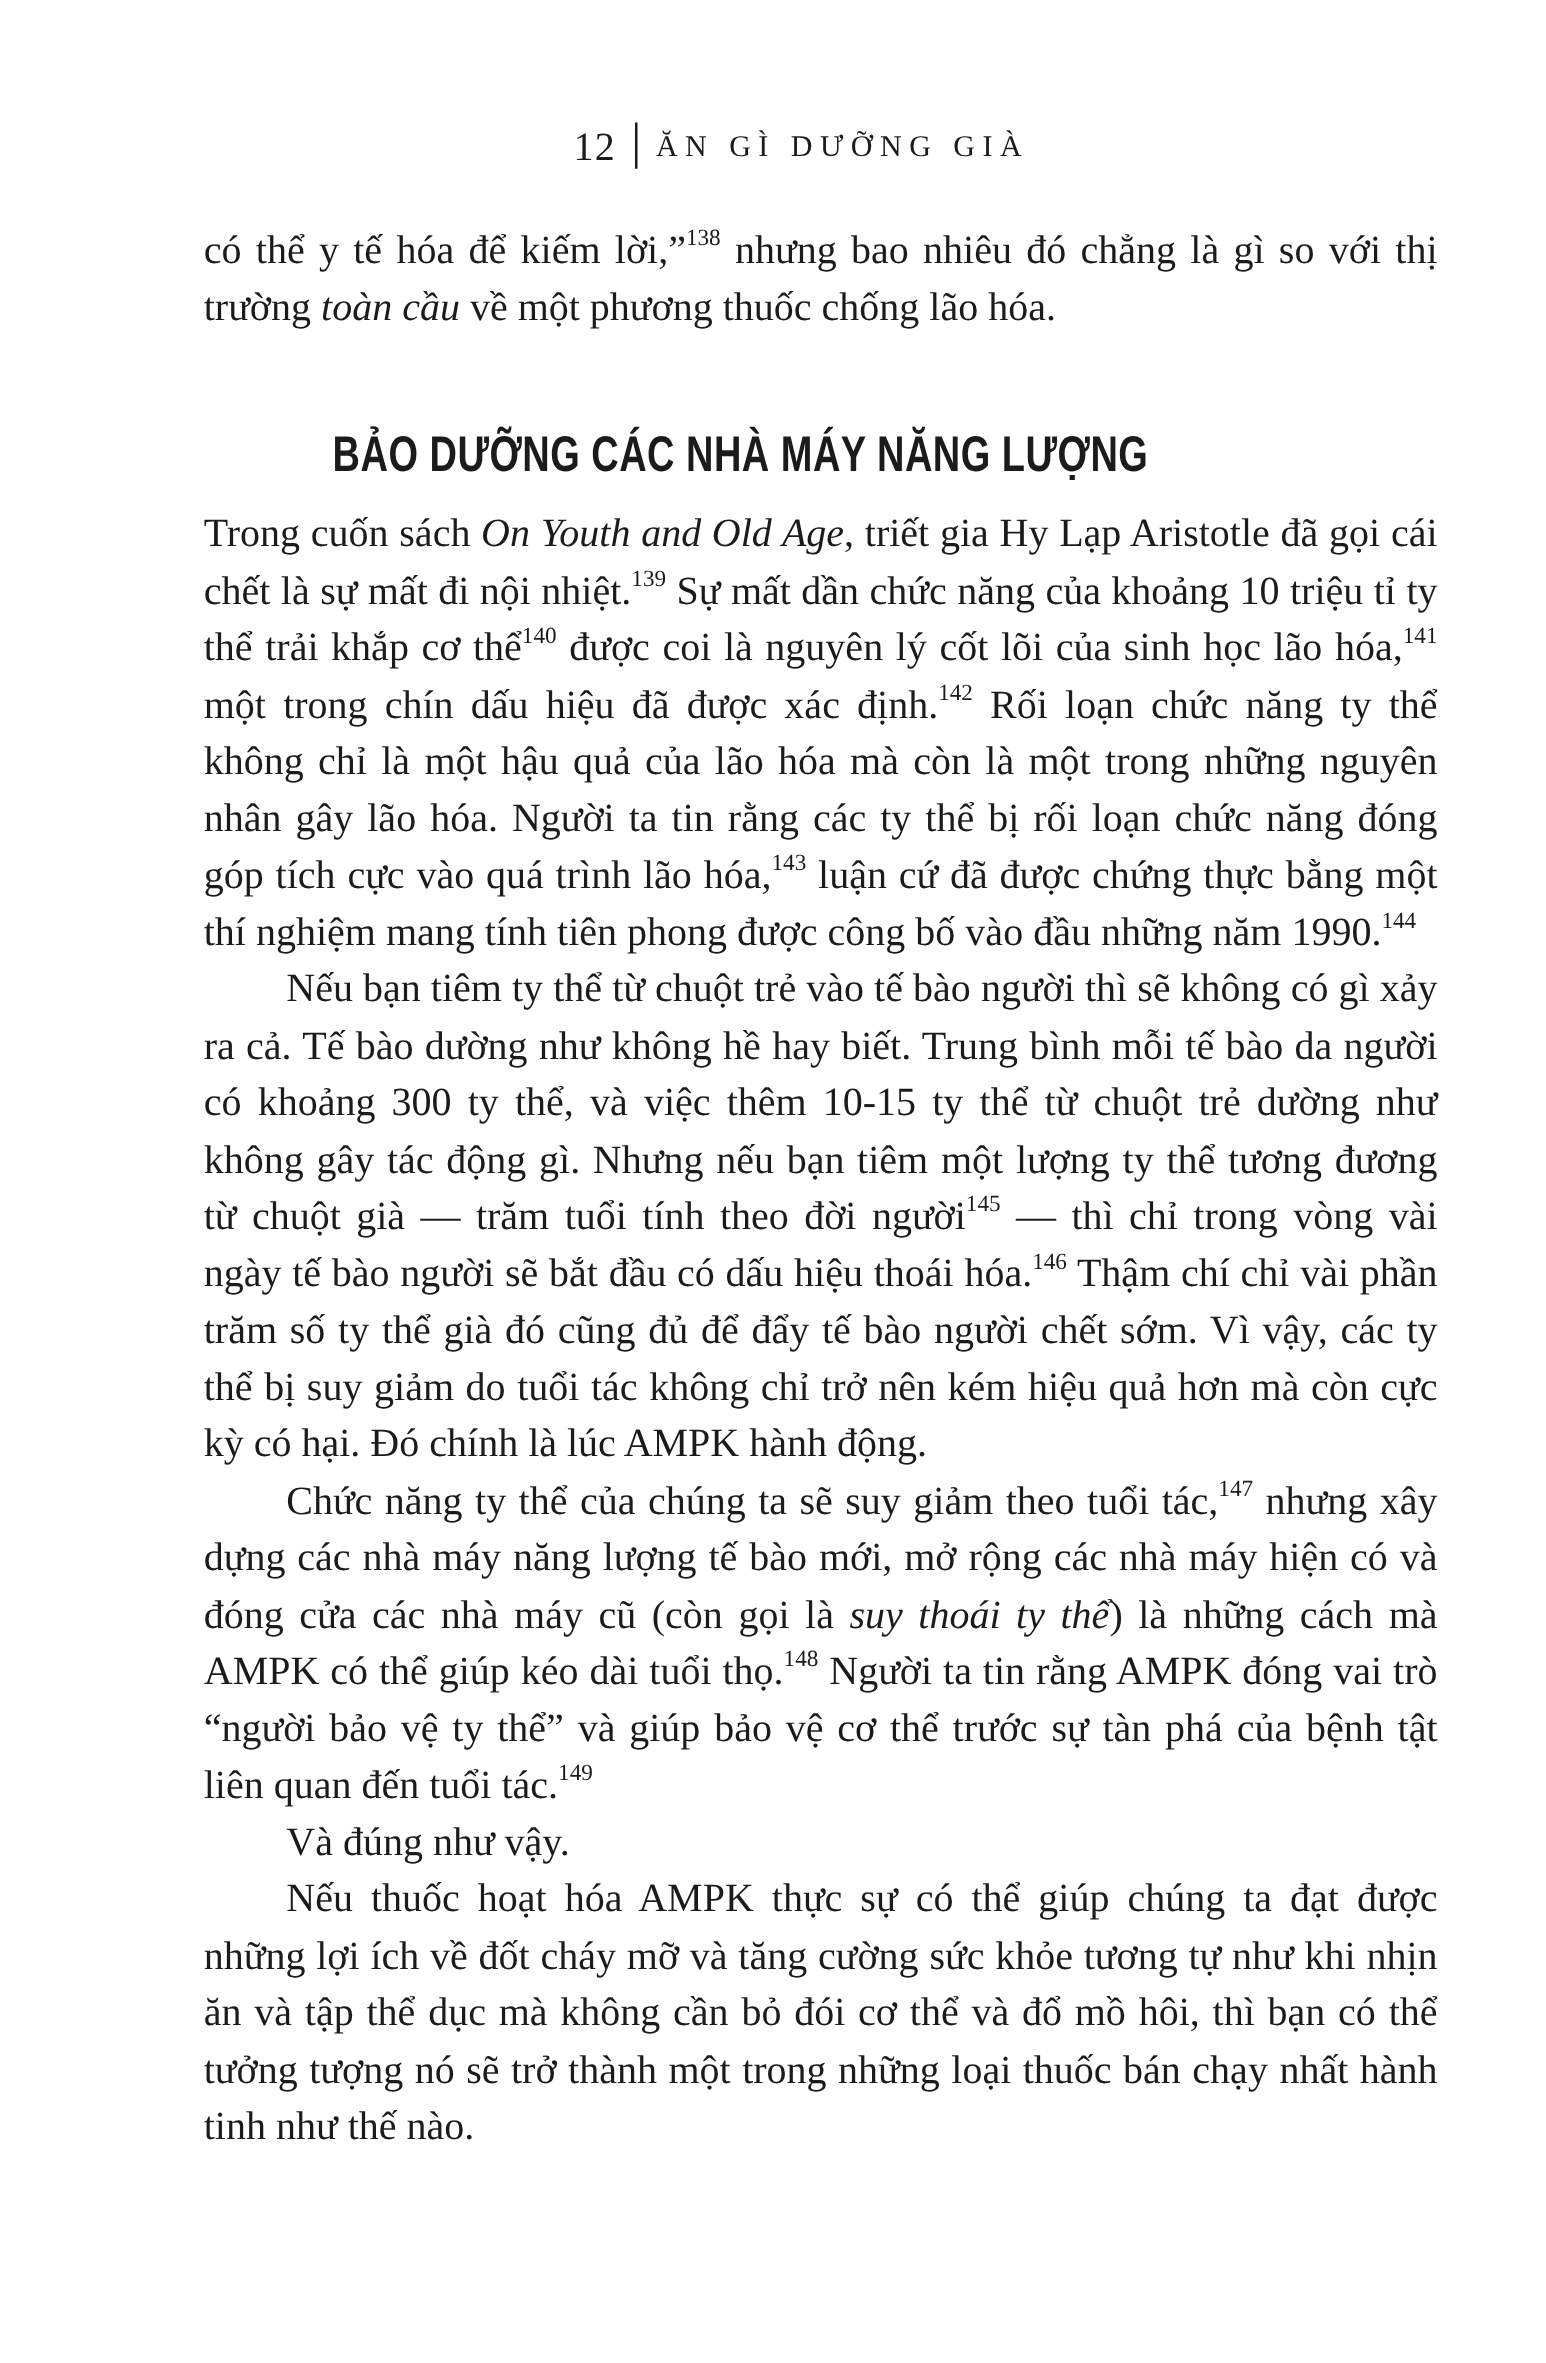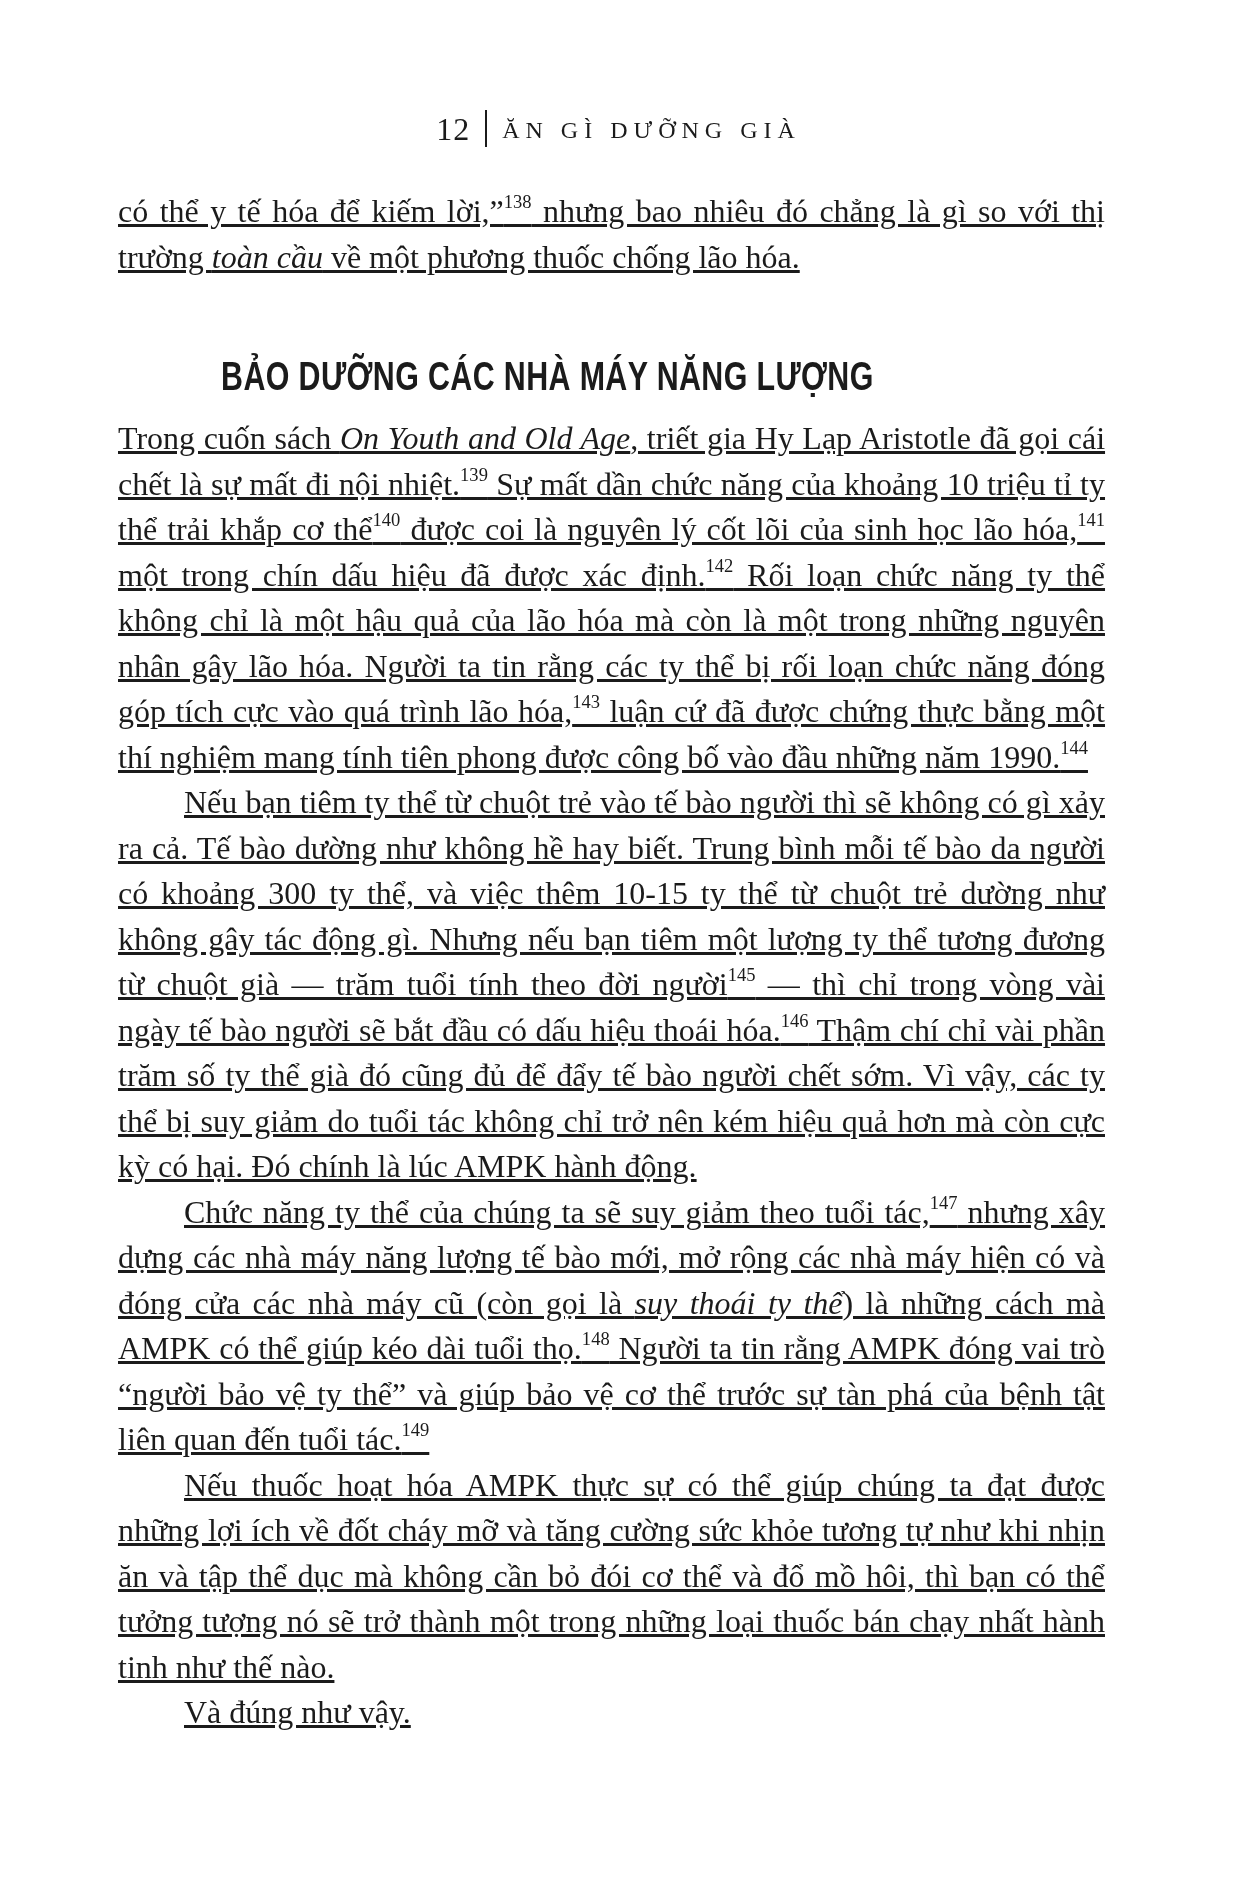--- a/index.html
+++ b/index.html
@@ -4,25 +4,26 @@
 <style>
   html, body {
     margin: 0;
     padding: 0;
     background: #ffffff;
   }
   .page {
     position: relative;
     width: 1237px;
     height: 1727px;
-    margin: 12px auto;
+    margin: 0 auto;
     background: var(--page-bg, #ffffff);
     color: var(--text-color, #1b1b1b);
     overflow: hidden;
     box-sizing: border-box;
+    padding-left: 45px;
   }
   
   .running-head {
     padding-top: 98px;
     display: flex;
     align-items: center;
     justify-content: center;
     gap: 15px;
     font-family: "Liberation Serif", "DejaVu Serif", serif;
   }
@@ -44,21 +45,20 @@
     white-space: nowrap;
   }
   
   .content {
     margin: 42px 0 0 118px;
     width: 987px;
     font-family: "Liberation Serif", "DejaVu Serif", serif;
     font-size: 32px;
     line-height: 45.5px;
     text-align: justify;
-    text-decoration: underline;
   }
   .para {
     margin: 0;
     hyphens: none;
   }
   .para.indent {
     text-indent: 66px;
   }
   .para i {
     font-style: italic;
@@ -104,18 +104,18 @@
 
     <p class="para"><span>có thể y tế hóa để kiếm lời,”</span><sup class="fn">138</sup><span> nhưng bao nhiêu đó chẳng là gì so với thị trường </span><i>toàn cầu</i><span> về một phương thuốc chống lão hóa.</span></p>
 
     <h2 class="section-heading">
       <span class="inner">BẢO DƯỠNG CÁC NHÀ MÁY NĂNG LƯỢNG</span>
     </h2>
 
     <p class="para"><span>Trong cuốn sách </span><i>On Youth and Old Age</i><span>, triết gia Hy Lạp Aristotle đã gọi cái chết là sự mất đi nội nhiệt.</span><sup class="fn">139</sup><span> Sự mất dần chức năng của khoảng 10 triệu tỉ ty thể trải khắp cơ thể</span><sup class="fn">140</sup><span> được coi là nguyên lý cốt lõi của sinh học lão hóa,</span><sup class="fn">141</sup><span> một trong chín dấu hiệu đã được xác định.</span><sup class="fn">142</sup><span> Rối loạn chức năng ty thể không chỉ là một hậu quả của lão hóa mà còn là một trong những nguyên nhân gây lão hóa. Người ta tin rằng các ty thể bị rối loạn chức năng đóng góp tích cực vào quá trình lão hóa,</span><sup class="fn">143</sup><span> luận cứ đã được chứng thực bằng một thí nghiệm mang tính tiên phong được công bố vào đầu những năm 1990.</span><sup class="fn">144</sup></p>
     <p class="para indent"><span>Nếu bạn tiêm ty thể từ chuột trẻ vào tế bào người thì sẽ không có gì xảy ra cả. Tế bào dường như không hề hay biết. Trung bình mỗi tế bào da người có khoảng 300 ty thể, và việc thêm 10-15 ty thể từ chuột trẻ dường như không gây tác động gì. Nhưng nếu bạn tiêm một lượng ty thể tương đương từ chuột già — trăm tuổi tính theo đời người</span><sup class="fn">145</sup><span> — thì chỉ trong vòng vài ngày tế bào người sẽ bắt đầu có dấu hiệu thoái hóa.</span><sup class="fn">146</sup><span> Thậm chí chỉ vài phần trăm số ty thể già đó cũng đủ để đẩy tế bào người chết sớm. Vì vậy, các ty thể bị suy giảm do tuổi tác không chỉ trở nên kém hiệu quả hơn mà còn cực kỳ có hại. Đó chính là lúc AMPK hành động.</span></p>
     <p class="para indent"><span>Chức năng ty thể của chúng ta sẽ suy giảm theo tuổi tác,</span><sup class="fn">147</sup><span> nhưng xây dựng các nhà máy năng lượng tế bào mới, mở rộng các nhà máy hiện có và đóng cửa các nhà máy cũ (còn gọi là </span><i>suy thoái ty thể</i><span>) là những cách mà AMPK có thể giúp kéo dài tuổi thọ.</span><sup class="fn">148</sup><span> Người ta tin rằng AMPK đóng vai trò “người bảo vệ ty thể” và giúp bảo vệ cơ thể trước sự tàn phá của bệnh tật liên quan đến tuổi tác.</span><sup class="fn">149</sup></p>
+    <p class="para indent"><span>Và đúng như vậy.</span></p>
     <p class="para indent"><span>Nếu thuốc hoạt hóa AMPK thực sự có thể giúp chúng ta đạt được những lợi ích về đốt cháy mỡ và tăng cường sức khỏe tương tự như khi nhịn ăn và tập thể dục mà không cần bỏ đói cơ thể và đổ mồ hôi, thì bạn có thể tưởng tượng nó sẽ trở thành một trong những loại thuốc bán chạy nhất hành tinh như thế nào.</span></p>
-    <p class="para indent"><span>Và đúng như vậy.</span></p>
 
   </main>
 
 </div>
 
 </body></html>

